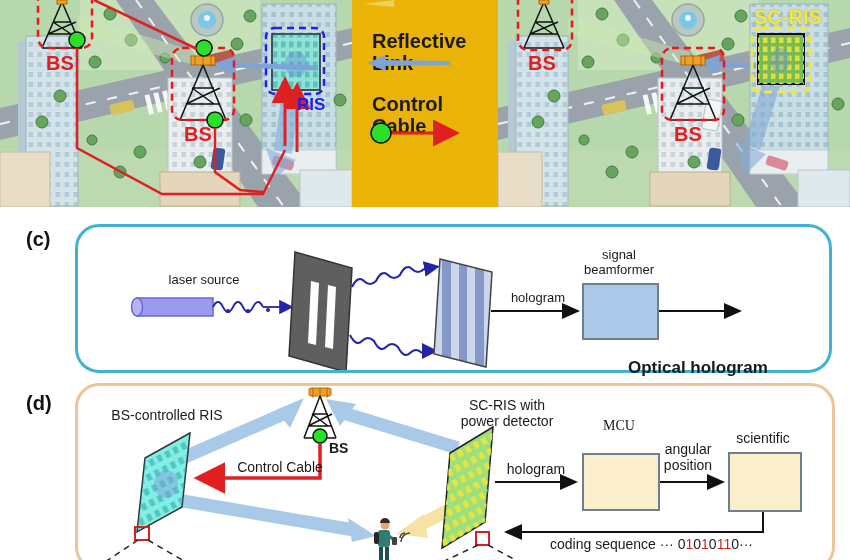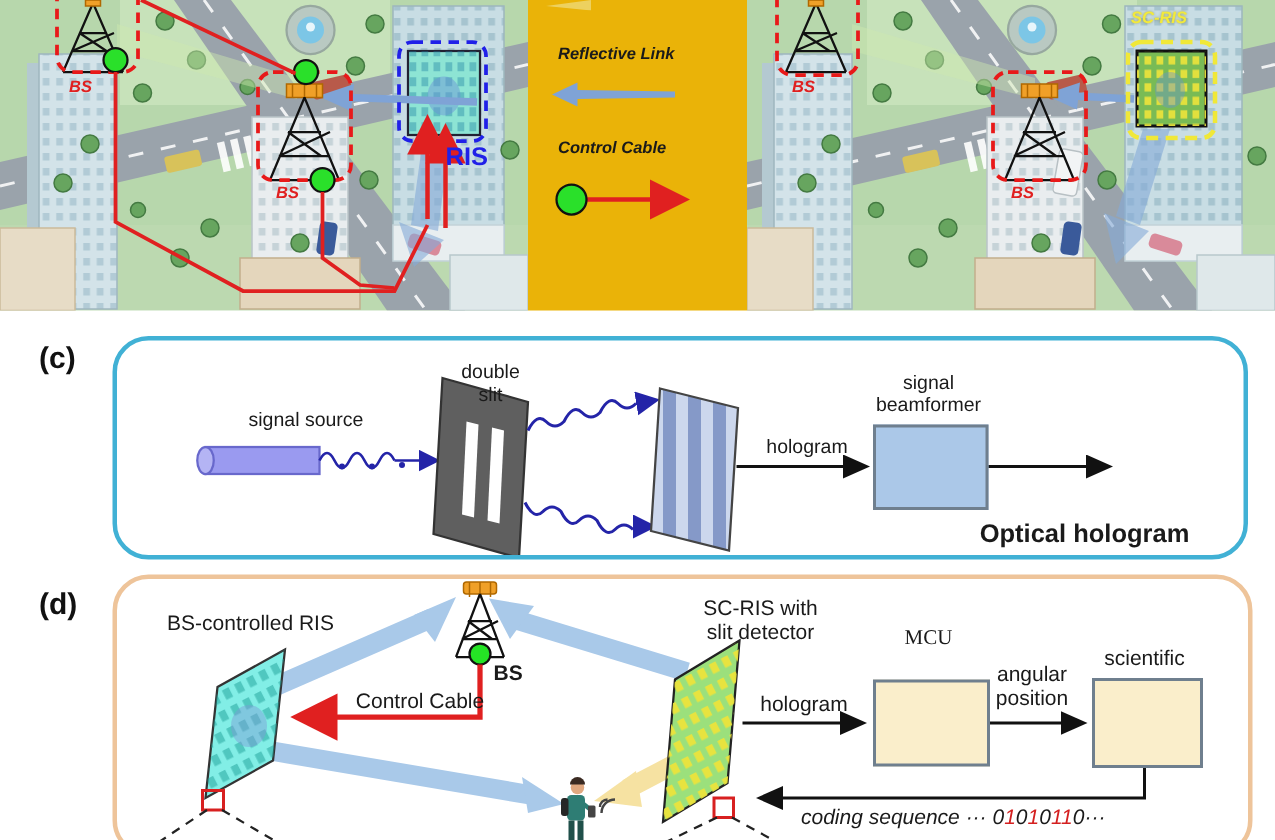--- a/index.html
+++ b/index.html
@@ -2,21 +2,21 @@
 <html><head>
 <meta charset="utf-8">
 <style>
   html,body{margin:0;padding:0;background:#ffffff;}
   .stage{position:relative;width:850px;height:560px;background:#ffffff;overflow:hidden;
          font-family:"Liberation Sans",sans-serif;}
   .abs{position:absolute;}
   .lbl{position:absolute;color:#1a1a1a;white-space:pre-line;text-align:center;line-height:1.12;
        font-family:"Liberation Sans",sans-serif;}
   .b{font-weight:bold;}
-  .s13{font-size:13px;} .s14{font-size:14px;} .s15{font-size:11px;font-style:italic;} .s16{font-size:17px;}
+  .s13{font-size:13px;} .s14{font-size:14px;} .s15{font-size:20px;} .s16{font-size:17px;}
   .tag{font-size:20px;font-weight:bold;color:#111;}
   .red{color:#e02020;} .blue{color:#2020e8;}
   .yellowtxt{color:#f2e93c;text-shadow:0 0 2px rgba(110,110,0,.55);}
   .panel{position:absolute;border-radius:24px;background:transparent;}
   .panel-c{left:75px;top:224px;width:751px;height:143px;border:3px solid #41b1d5;}
   .panel-d{left:75px;top:383px;width:754px;height:182px;border:3px solid #eec49a;}
   .box{position:absolute;border:2px solid #6f7f8e;}
   .box-blue{background:#abc8e8;}
   .box-yellow{background:#faeecb;}
   .dg{color:#1a1a1a;} .dg.r{color:#d42020;}
@@ -343,28 +343,26 @@
         <path d="M272,108 q6,12 12,6 q6,-6 12,0 q6,12 12,6 q6,-6 12,0 q6,12 12,6 q6,-6 12,0"></path>
         <line x1="344" y1="124" x2="356" y2="124" marker-end="url(#aNavy)"></line>
       </g>
 
       <polygon points="362,32 414,45 408,140 356,127" fill="url(#detStripes)" stroke="#444" stroke-width="1.5"></polygon>
 
       <line x1="413" y1="84" x2="498" y2="84" stroke="#111" stroke-width="2" marker-end="url(#aBlk)"></line>
 
       <line x1="579" y1="84" x2="660" y2="84" stroke="#111" stroke-width="2" marker-end="url(#aBlk)"></line>
     </svg>
-    <div class="lbl s13" style="left:84px;top:46px;width:84px;">signal source</div>
-    <div class="lbl s13" style="left:214px;top:14px;width:70px;">double
-slit</div>
+    <div class="lbl s13" style="left:84px;top:46px;width:84px;">laser source</div>
     <div class="lbl s13" style="left:425px;top:64px;width:70px;">hologram</div>
     <div class="lbl s13" style="left:495px;top:21px;width:92px;">signal
 beamformer</div>
     <div class="box box-blue" style="left:504px;top:56px;width:73px;height:53px;"></div>
-    <div class="lbl b s16" style="left:550px;top:119px;width:190px;text-align:center;">Optical hologram</div>
+    <div class="lbl b s16" style="left:550px;top:131px;width:190px;text-align:left;">Optical hologram</div>
   </div>
 
   <div class="lbl tag" style="left:26px;top:392px;">(d)</div>
   <div class="panel panel-d">
     <svg class="abs" style="left:0;top:0;" width="754" height="182" viewBox="0 0 754 182">
       <defs>
         <pattern id="cellsDA" width="9" height="12" patternUnits="userSpaceOnUse" patternTransform="rotate(-27)">
           <rect x="1.5" y="2" width="5" height="7" fill="rgba(30,160,152,0.5)"></rect>
         </pattern>
         <pattern id="cellsDB" width="9" height="12" patternUnits="userSpaceOnUse" patternTransform="rotate(-27)">
@@ -443,24 +441,24 @@
         <rect x="314" y="151" width="5" height="8" rx="1" fill="#444"></rect>
         <path d="M322,152 a5,5 0 0 1 5,-5 M323,156 a9,9 0 0 1 9,-9" stroke="#444" stroke-width="1.6" fill="none"></path>
         <rect x="301" y="161" width="4" height="16" fill="#20504a"></rect>
         <rect x="307" y="161" width="4" height="16" fill="#20504a"></rect>
       </g>
     </svg>
     <div class="lbl s14" style="left:19px;top:22px;width:140px;text-align:center;">BS-controlled RIS</div>
     <div class="lbl b s14" style="left:251px;top:55px;">BS</div>
     <div class="lbl s14" style="left:158px;top:74px;width:88px;">Control Cable</div>
     <div class="lbl s14" style="left:368px;top:12px;width:122px;">SC-RIS with
-slit detector</div>
+power detector</div>
     <div class="lbl s14" style="left:425px;top:76px;width:66px;">hologram</div>
     <div class="box box-yellow" style="left:504px;top:67px;width:74px;height:54px;"></div>
     <div class="lbl s14" style="left:504px;top:32px;width:74px;font-family:Liberation Serif, serif;">MCU</div>
     <div class="lbl s14" style="left:580px;top:56px;width:60px;">angular
 position</div>
     <div class="box box-yellow" style="left:650px;top:66px;width:70px;height:56px;"></div>
     <div class="lbl s14" style="left:640px;top:45px;width:90px;">scientific</div>
-    <div class="coding" style="left:456px;top:150px;font-style:italic;"><span>coding sequence ···</span><span> </span><span class="dg">0</span><span class="dg r">1</span><span class="dg">0</span><span class="dg r">1</span><span class="dg">0</span><span class="dg r">1</span><span class="dg r">1</span><span class="dg">0</span><span>···</span></div>
+    <div class="coding" style="left:472px;top:150px;"><span>coding sequence ···</span><span> </span><span class="dg">0</span><span class="dg r">1</span><span class="dg">0</span><span class="dg r">1</span><span class="dg">0</span><span class="dg r">1</span><span class="dg r">1</span><span class="dg">0</span><span>···</span></div>
   </div>
 
 </div>
 
 </body></html>

